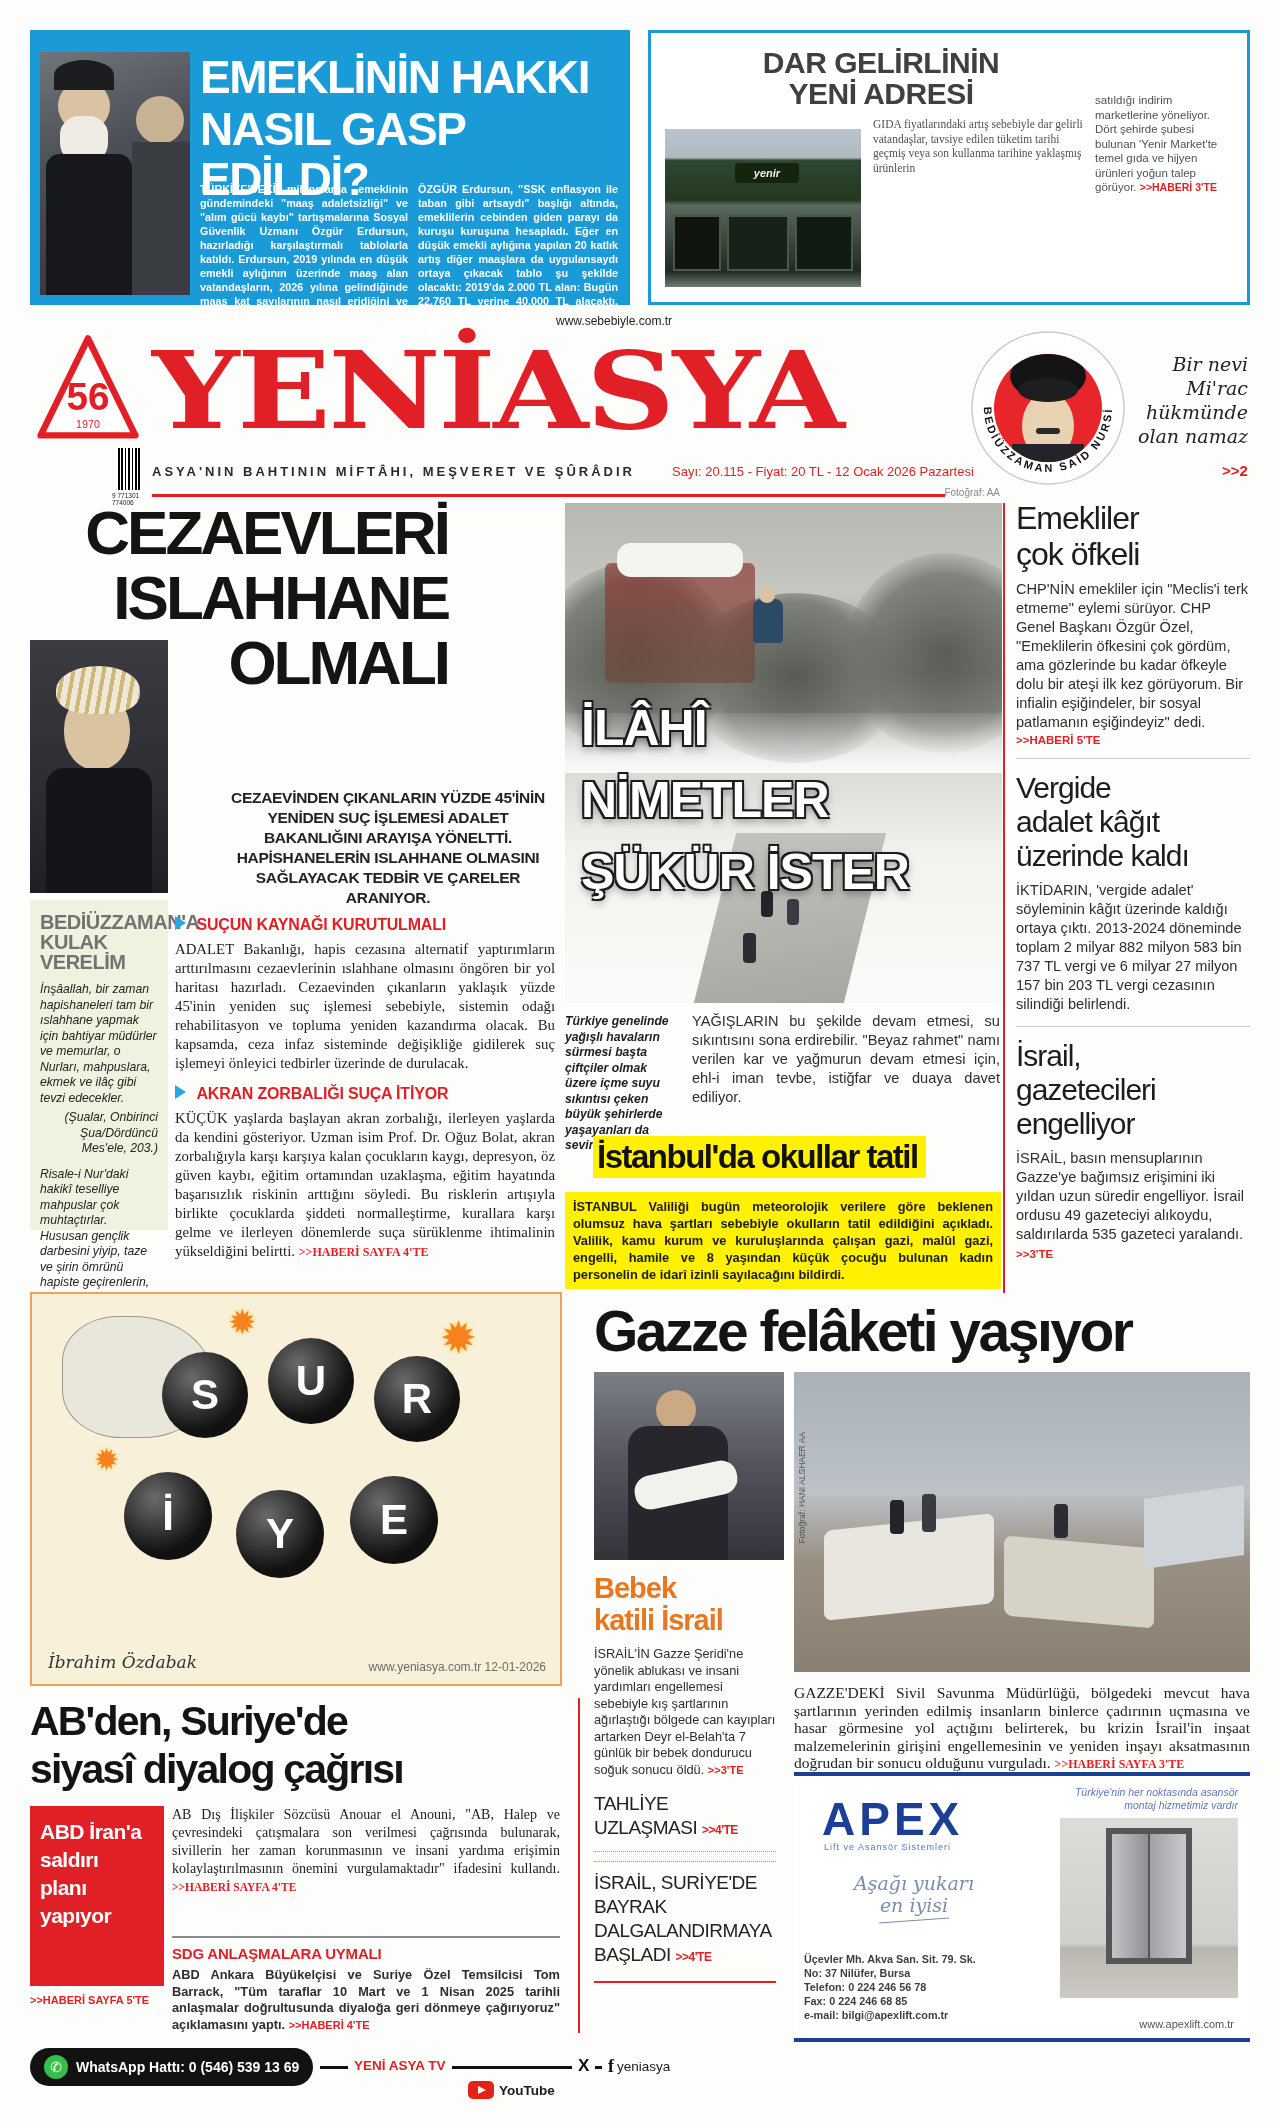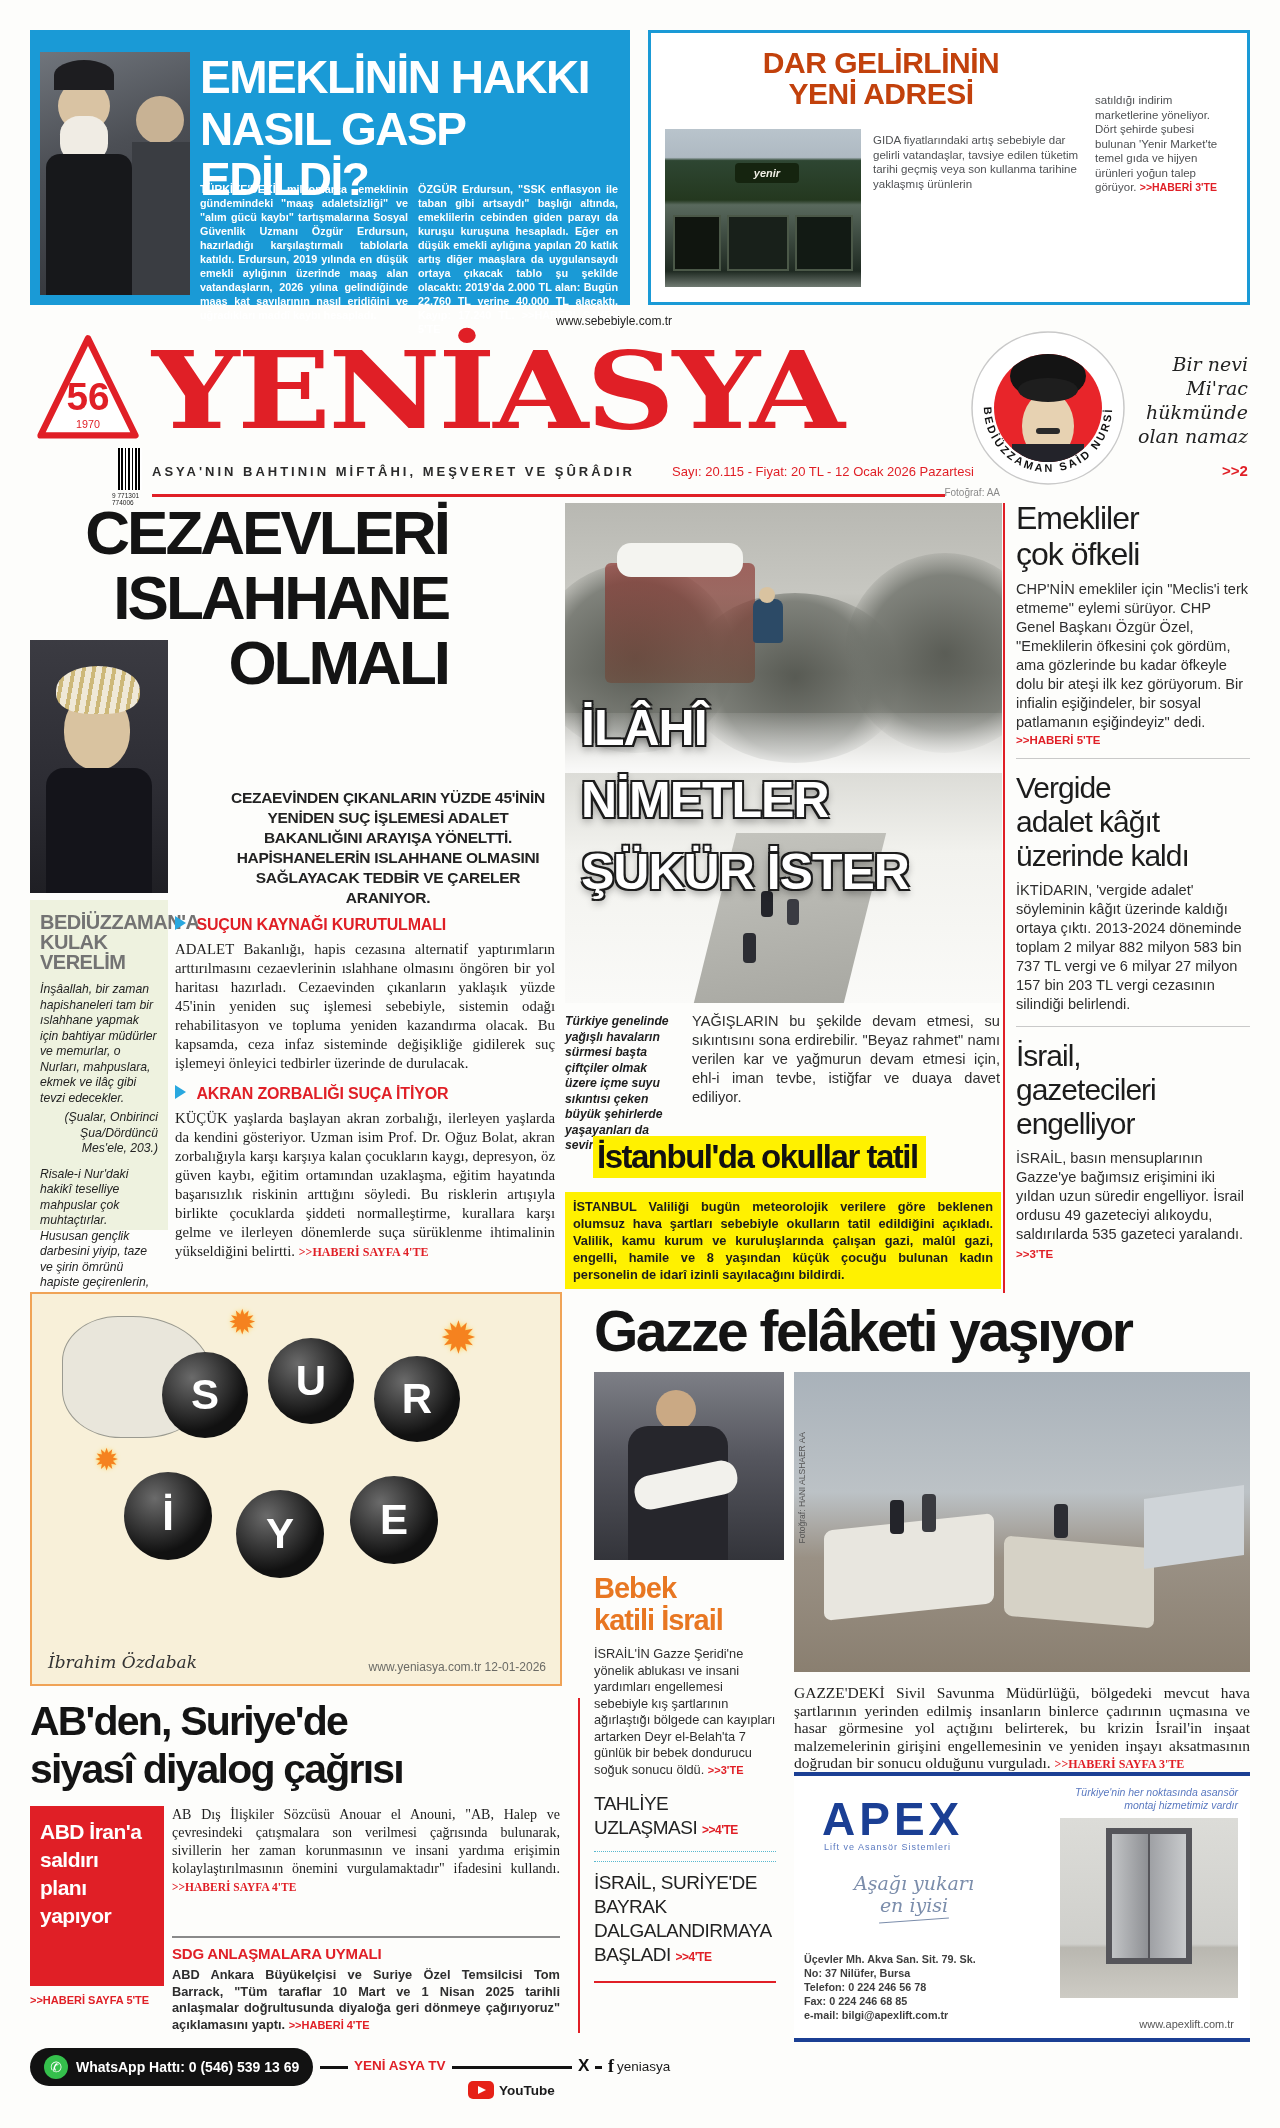--- a/index.html
+++ b/index.html
@@ -6,21 +6,21 @@
   .page{position:relative;width:1280px;height:2128px;background:#fdfdfb;overflow:hidden;
         font-family:"Liberation Sans",sans-serif;color:#1a1a1a;}
   .abs{position:absolute;}
   .just{text-align:justify;}
   .pageref{color:#e01f26;font-weight:bold;}
   
   .banner{background:#1a9ad6;}
   .banner-h{font-weight:bold;color:#fff;font-size:46px;letter-spacing:-1.5px;line-height:50px;}
   .banner-txt{color:#fff;font-weight:bold;font-size:10.8px;line-height:14px;}
   .addr-box{background:#fff;border:3px solid #1a9ad6;}
-  .addr-title{color:#c2410c;font-weight:bold;font-size:30px;letter-spacing:-0.5px;line-height:31px;text-align:center;}
+  .addr-title{color:#404040;font-weight:bold;font-size:30px;letter-spacing:-0.5px;line-height:31px;text-align:center;}
   .addr-txt{color:#4f5154;font-size:11.5px;line-height:14.5px;}
   
   .logo{color:#e01f26;font-family:"DejaVu Serif",serif;font-weight:bold;font-size:104px;
         letter-spacing:-2px;transform:scale(1.18,1.02);transform-origin:left bottom;white-space:nowrap;}
   .motto{color:#2b2b2b;font-size:13px;letter-spacing:3px;font-weight:bold;}
   .issue{color:#e01f26;font-size:13px;}
   .mast-quote{font-family:"DejaVu Serif",serif;font-style:italic;font-size:19px;color:#222;
               text-align:right;line-height:24px;}
   
   .mega{font-weight:bold;color:#141414;font-size:62px;letter-spacing:-3px;line-height:65px;text-align:right;}
@@ -102,21 +102,21 @@
     <div class="abs addr-title" style="left:30px;top:14px;width:400px;">DAR GELİRLİNİN</div>
     <div class="abs addr-title" style="left:30px;top:45px;width:400px;">YENİ ADRESİ</div>
     <div class="abs" style="left:14px;top:96px;width:196px;height:158px;background:linear-gradient(180deg,#b9c4cc 0%,#aeb9c2 18%,#2e4632 20%,#24381f 45%,#59695d 48%,#1f2a22 90%,#707a72 100%);">
       <div class="abs" style="left:70px;top:34px;width:64px;height:20px;background:#15240f;border-radius:4px;text-align:center;">
         <span style="color:#f0efe6;font-size:11px;font-style:italic;font-weight:bold;">yenir</span>
       </div>
       <div class="abs" style="left:8px;top:86px;width:44px;height:52px;background:#10150f;border:2px solid #4b5848;"></div>
       <div class="abs" style="left:62px;top:86px;width:58px;height:52px;background:#18201a;border:2px solid #4b5848;"></div>
       <div class="abs" style="left:130px;top:86px;width:54px;height:52px;background:#121a14;border:2px solid #4b5848;"></div>
     </div>
-    <div class="abs addr-txt" style="left:222px;top:100px;width:212px;">GIDA fiyatlarındaki artış sebebiyle dar gelirli vatandaşlar, tavsiye edilen tüketim tarihi geçmiş veya son kullanma tarihine yaklaşmış ürünlerin</div>
+    <div class="abs addr-txt" style="left:222px;top:84px;width:212px;font-family:Liberation Serif, serif;">GIDA fiyatlarındaki artış sebebiyle dar gelirli vatandaşlar, tavsiye edilen tüketim tarihi geçmiş veya son kullanma tarihine yaklaşmış ürünlerin</div>
     <div class="abs addr-txt" style="left:444px;top:60px;width:138px;">
       <span>satıldığı indirim marketlerine yöneliyor. Dört şehirde şubesi bulunan 'Yenir Market'te temel gıda ve hijyen ürünleri yoğun talep görüyor.</span>
       <span class="pageref" style="font-size:10.5px;">&gt;&gt;HABERİ 3'TE</span>
     </div>
   </section>
 
   <svg class="abs" style="left:34px;top:332px;" width="108" height="112" viewBox="0 0 100 104">
     <polygon points="50,6 94,96 6,96" fill="#fff" stroke="#e01f26" stroke-width="6" stroke-linejoin="round"></polygon>
     <text x="50" y="72" text-anchor="middle" font-size="36" font-weight="bold" fill="#e01f26" font-family="Liberation Sans, sans-serif">56</text>
     <text x="50" y="89" text-anchor="middle" font-size="10" fill="#e01f26" font-family="Liberation Sans, sans-serif">1970</text>

